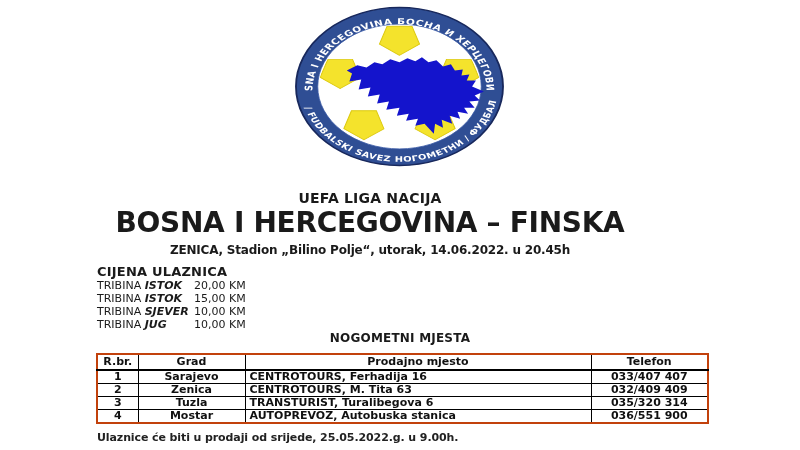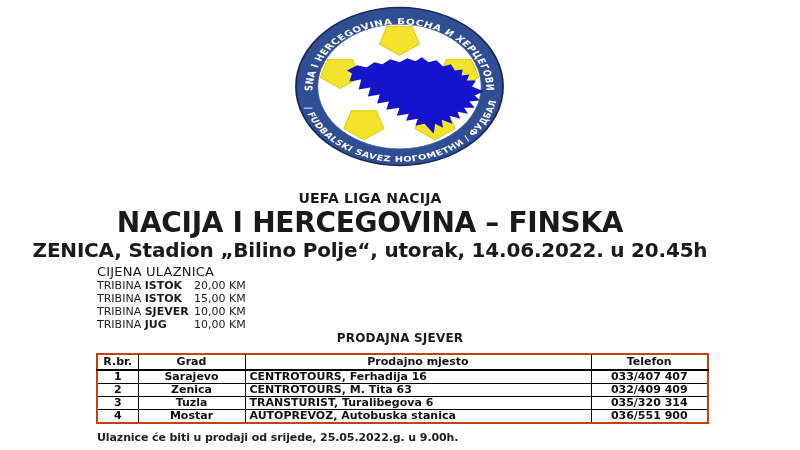--- a/index.html
+++ b/index.html
@@ -12,27 +12,27 @@
     overflow:hidden;
   }
   
   .logo{position:absolute;left:294px;top:6px;width:211px;height:161px;}
   .logo svg{display:block;width:100%;height:100%;}
   .arc-text{font-family:"DejaVu Sans","Liberation Sans",sans-serif;font-weight:bold;letter-spacing:.4px;}
   
   .heading{position:absolute;left:0;top:190px;width:740px;text-align:center;}
   .competition{font-size:14px;font-weight:bold;line-height:16px;letter-spacing:.2px;}
   .match-title{font-size:28px;font-weight:bold;line-height:30px;margin-top:2px;letter-spacing:-.3px;}
-  .venue{font-size:20px;font-weight:bold;line-height:19px;margin-top:3px;letter-spacing:-.2px;}
+  .venue{font-size:12px;font-weight:bold;line-height:19px;margin-top:3px;letter-spacing:-.2px;}
   
   .tickets{position:absolute;left:97px;top:264px;}
-  .tickets-title{font-size:13px;font-weight:normal;line-height:15px;letter-spacing:.2px;}
+  .tickets-title{font-size:13px;font-weight:bold;line-height:15px;letter-spacing:.2px;}
   .price-row{display:flex;font-size:11px;line-height:13px;}
   .price-row .stand{width:97px;white-space:nowrap;}
-  .price-row .stand b{font-weight:bold;}
+  .price-row .stand b{font-weight:bold;font-style:italic;}
   .price-row .price{white-space:nowrap;}
   
   .sales-title{position:absolute;left:0;top:331px;width:800px;text-align:center;
     font-size:12px;font-weight:bold;letter-spacing:.2px;}
   table.sales{
     position:absolute;left:96px;top:353px;width:611px;
     border-collapse:collapse;table-layout:fixed;
     font-size:11px;font-weight:bold;color:#111111;
   }
   table.sales th,table.sales td{
@@ -88,21 +88,21 @@
         <textPath href="#arcTop" startOffset="50%" text-anchor="middle">BOSNA I HERCEGOVINA   БОСНА И ХЕРЦЕГОВИНА</textPath>
       </text>
       <text class="arc-text" font-size="7.5" fill="#FFFFFF">
         <textPath href="#arcBottom" startOffset="50%" text-anchor="middle">NOGOMETNI / FUDBALSKI SAVEZ   НОГОМЕТНИ / ФУДБАЛСКИ САВЕЗ</textPath>
       </text>
     </svg>
   </div>
 
   <div class="heading">
     <div class="competition">UEFA LIGA NACIJA</div>
-    <div class="match-title">NACIJA I HERCEGOVINA – FINSKA</div>
+    <div class="match-title">BOSNA I HERCEGOVINA – FINSKA</div>
     <div class="venue">ZENICA, Stadion „Bilino Polje“, utorak, 14.06.2022. u 20.45h</div>
   </div>
 
   <div class="tickets">
     <div class="tickets-title">CIJENA ULAZNICA</div>
     <div class="price-row">
       <span class="stand"><span>TRIBINA</span> <b>ISTOK</b></span>
       <span class="price">20,00 KM</span>
     </div>
     <div class="price-row">
@@ -112,21 +112,21 @@
     <div class="price-row">
       <span class="stand"><span>TRIBINA</span> <b>SJEVER</b></span>
       <span class="price">10,00 KM</span>
     </div>
     <div class="price-row">
       <span class="stand"><span>TRIBINA</span> <b>JUG</b></span>
       <span class="price">10,00 KM</span>
     </div>
   </div>
 
-  <div class="sales-title">PRODAJNA SJEVER</div>
+  <div class="sales-title">NOGOMETNI MJESTA</div>
 
   <table class="sales">
     <colgroup>
         <col class="c-rbr">
         <col class="c-grad">
         <col class="c-mjesto">
         <col class="c-tel">
       </colgroup>
     <thead>
       <tr>

